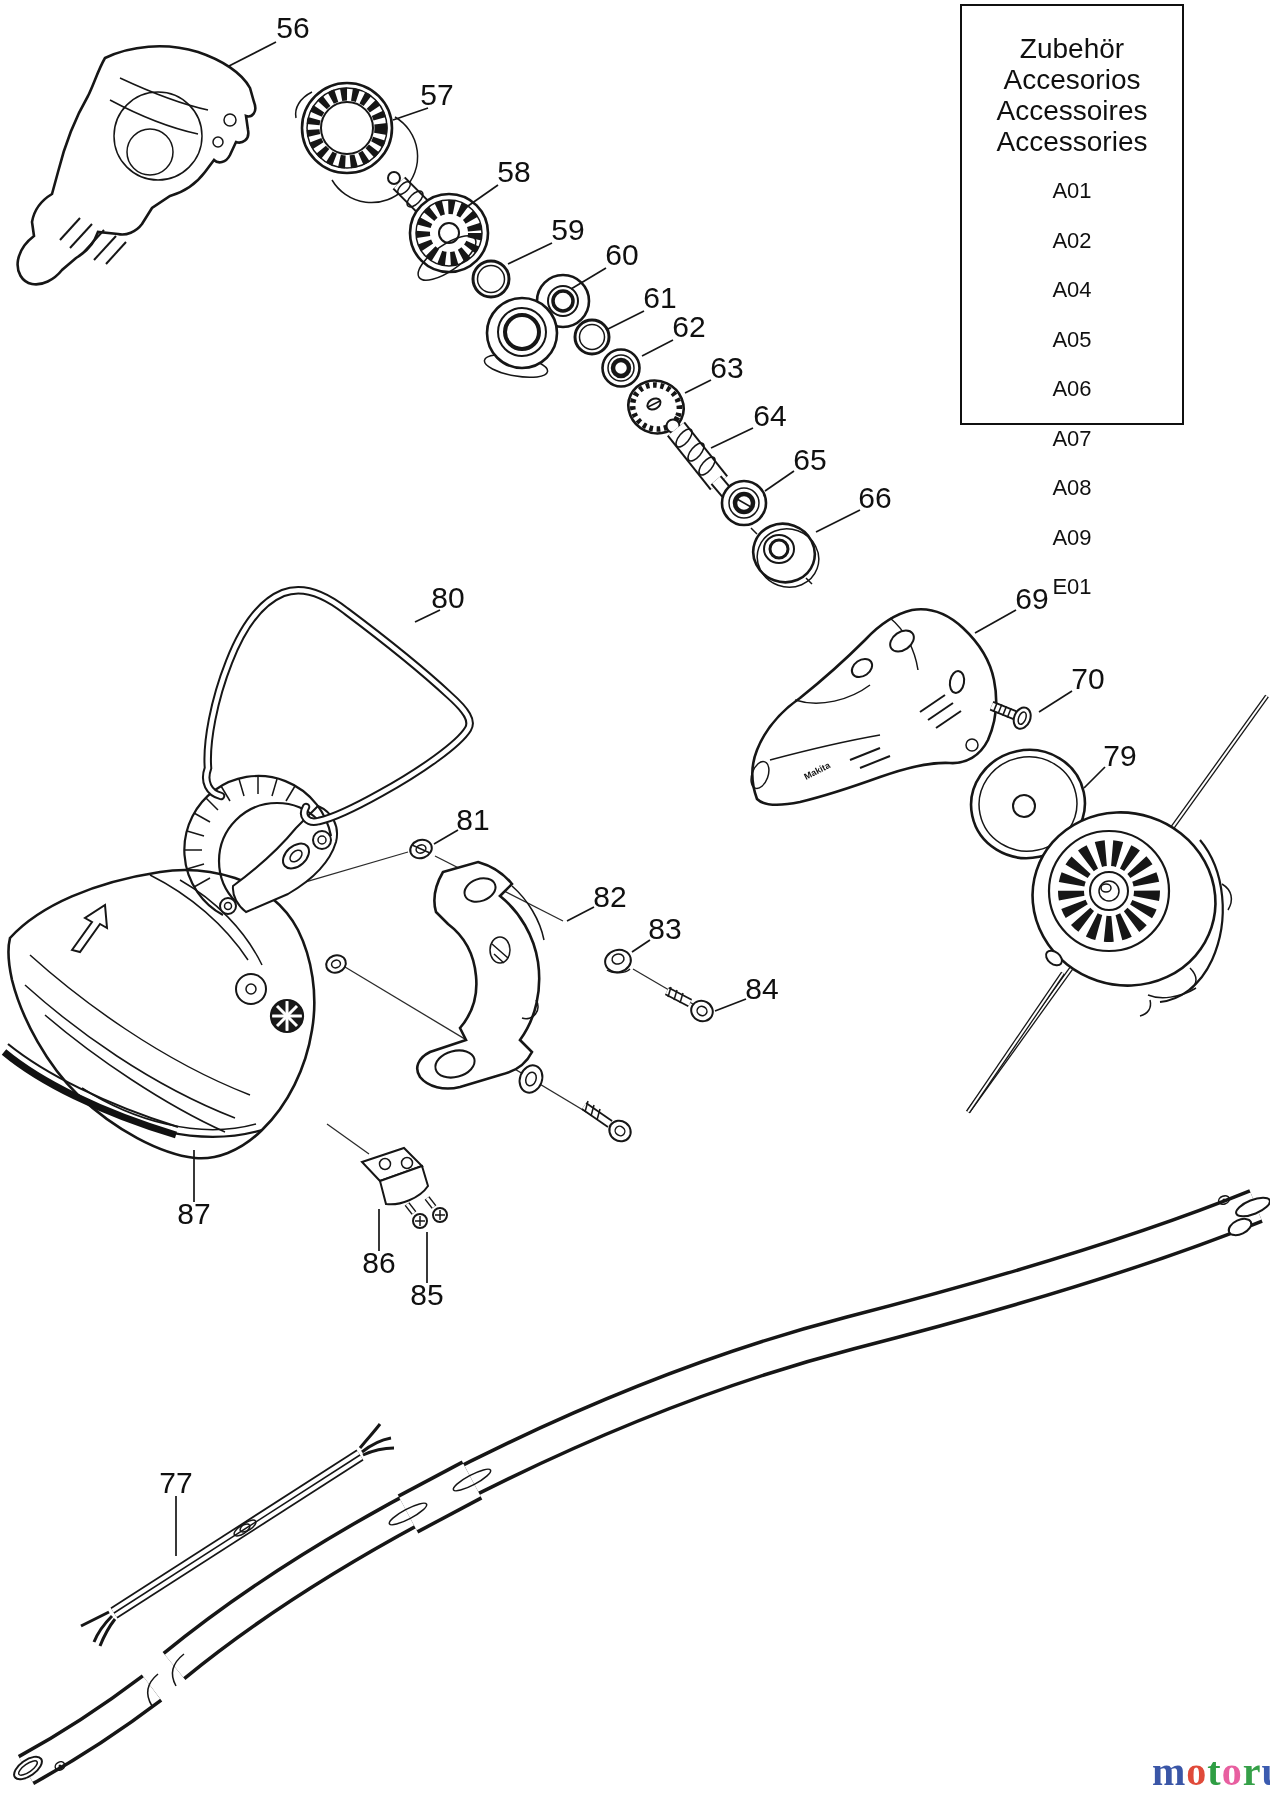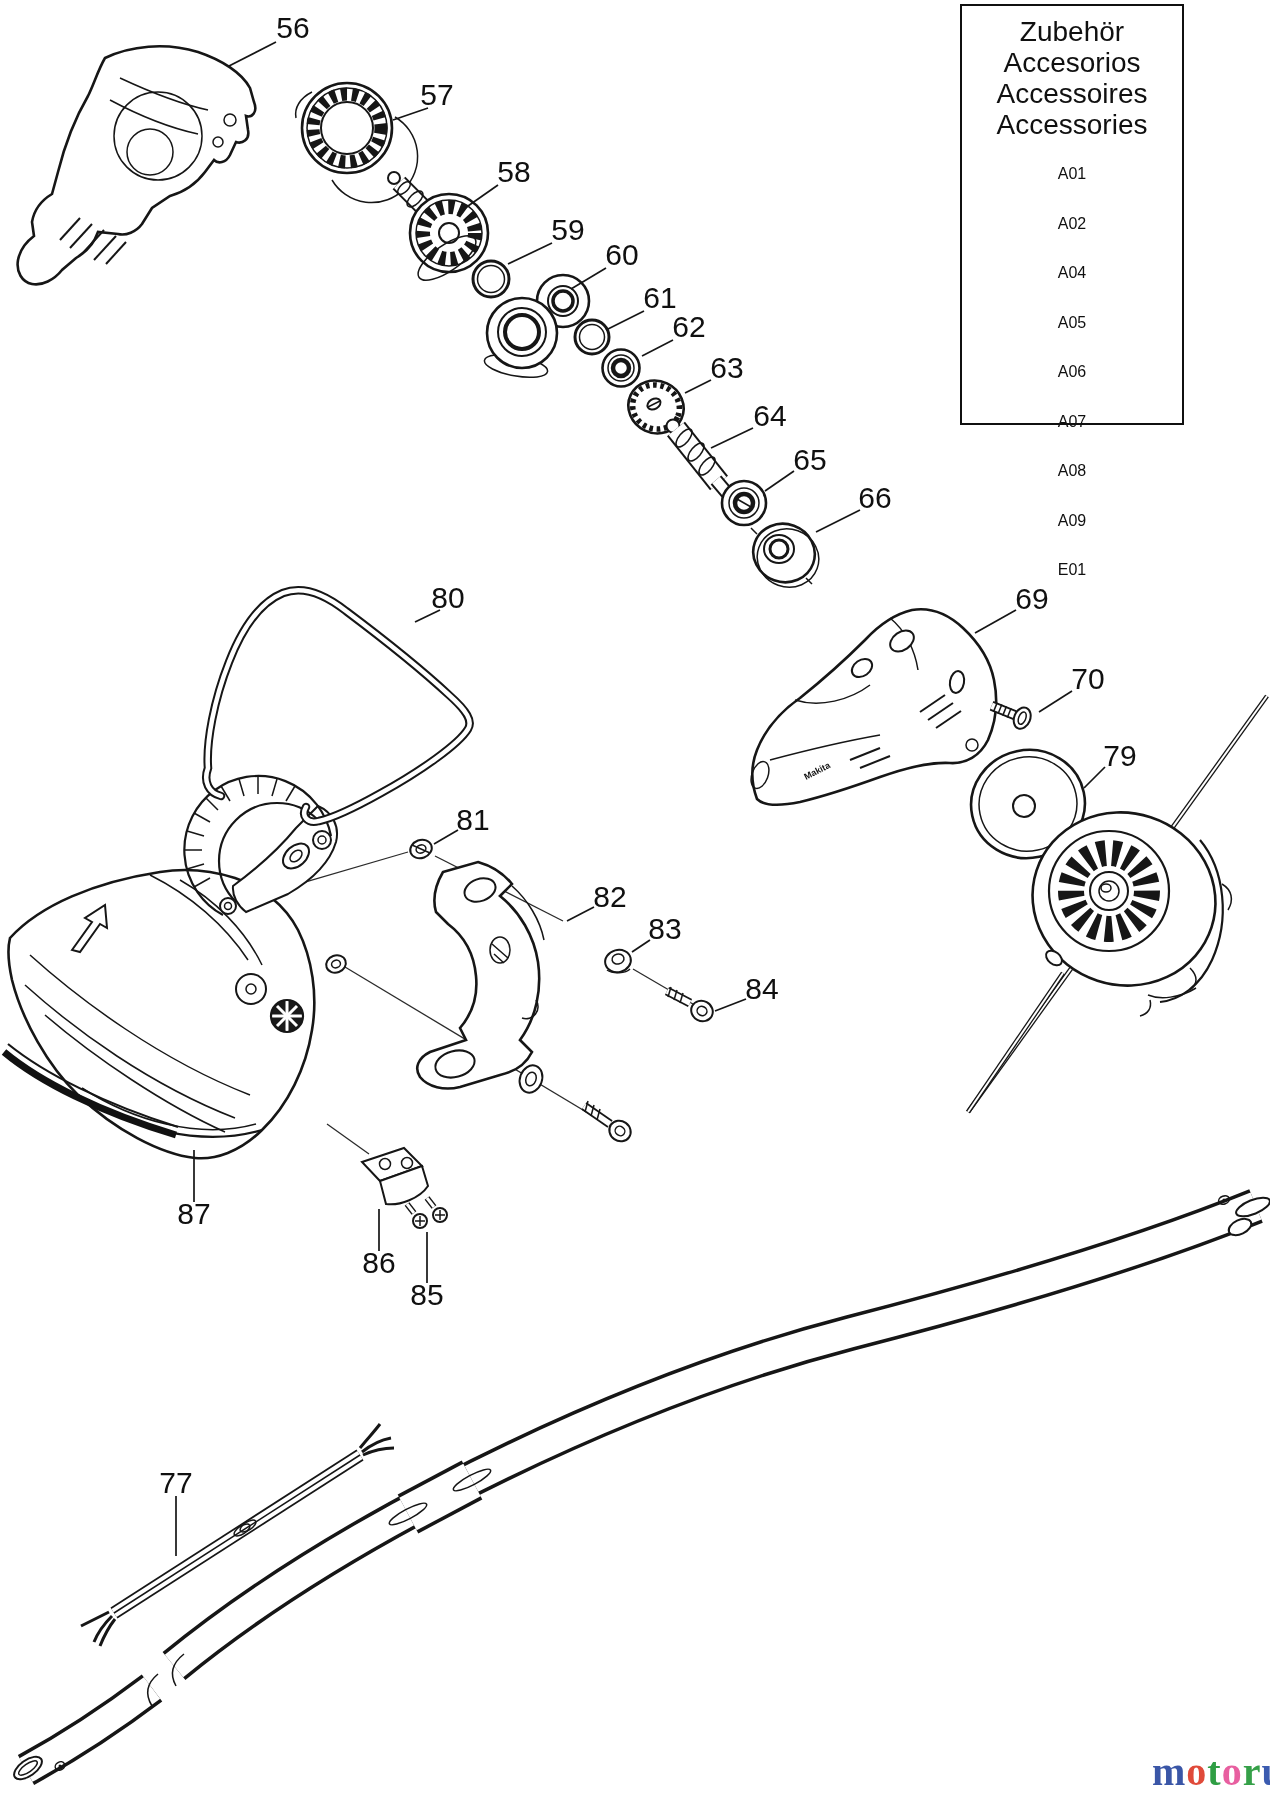--- a/index.html
+++ b/index.html
@@ -8,24 +8,24 @@
   svg{position:absolute;left:0;top:0;}
   .leader{stroke:#161616;stroke-width:1.7;fill:none;}
   .axis{stroke:#2b2b2b;stroke-width:1.3;fill:none;}
   .callout-label{font-family:"Liberation Sans",sans-serif;font-size:30px;fill:#101010;text-anchor:middle;}
   .s1{stroke:#161616;stroke-width:1.5;fill:none;}
   .s2{stroke:#161616;stroke-width:2.2;fill:none;}
   .fw{fill:#ffffff;stroke:#161616;stroke-width:2.6;}
   .fw2{fill:#ffffff;stroke:#161616;stroke-width:2;}
   .hatch{stroke:#161616;stroke-width:2;fill:none;}
   #acc-box{position:absolute;left:960px;top:4px;width:224px;height:421px;border:2.5px solid #101010;
-           box-sizing:border-box;text-align:center;padding-top:10px;background:#fff;}
+           box-sizing:border-box;text-align:center;padding-top:27px;background:#fff;}
   .acc-title{font-size:28px;line-height:31px;}
   #acc-codes{margin-top:15px;}
-  .acc-code{font-size:16px;line-height:31.5px;margin-top:18px;}
+  .acc-code{font-size:22px;line-height:31.5px;margin-top:18px;}
   #logo{position:absolute;left:1144px;top:1750px;width:180px;text-align:right;
         font-family:"Liberation Serif",serif;font-weight:bold;font-size:40px;line-height:44px;letter-spacing:1px;}
   #logo .logo-small{font-size:20px;letter-spacing:0px;}
   .brand-text{font-family:"Liberation Sans",sans-serif;font-size:9px;font-weight:bold;fill:#161616;}
 </style>
 </head>
 <body>
 
 <div id="canvas">
 

